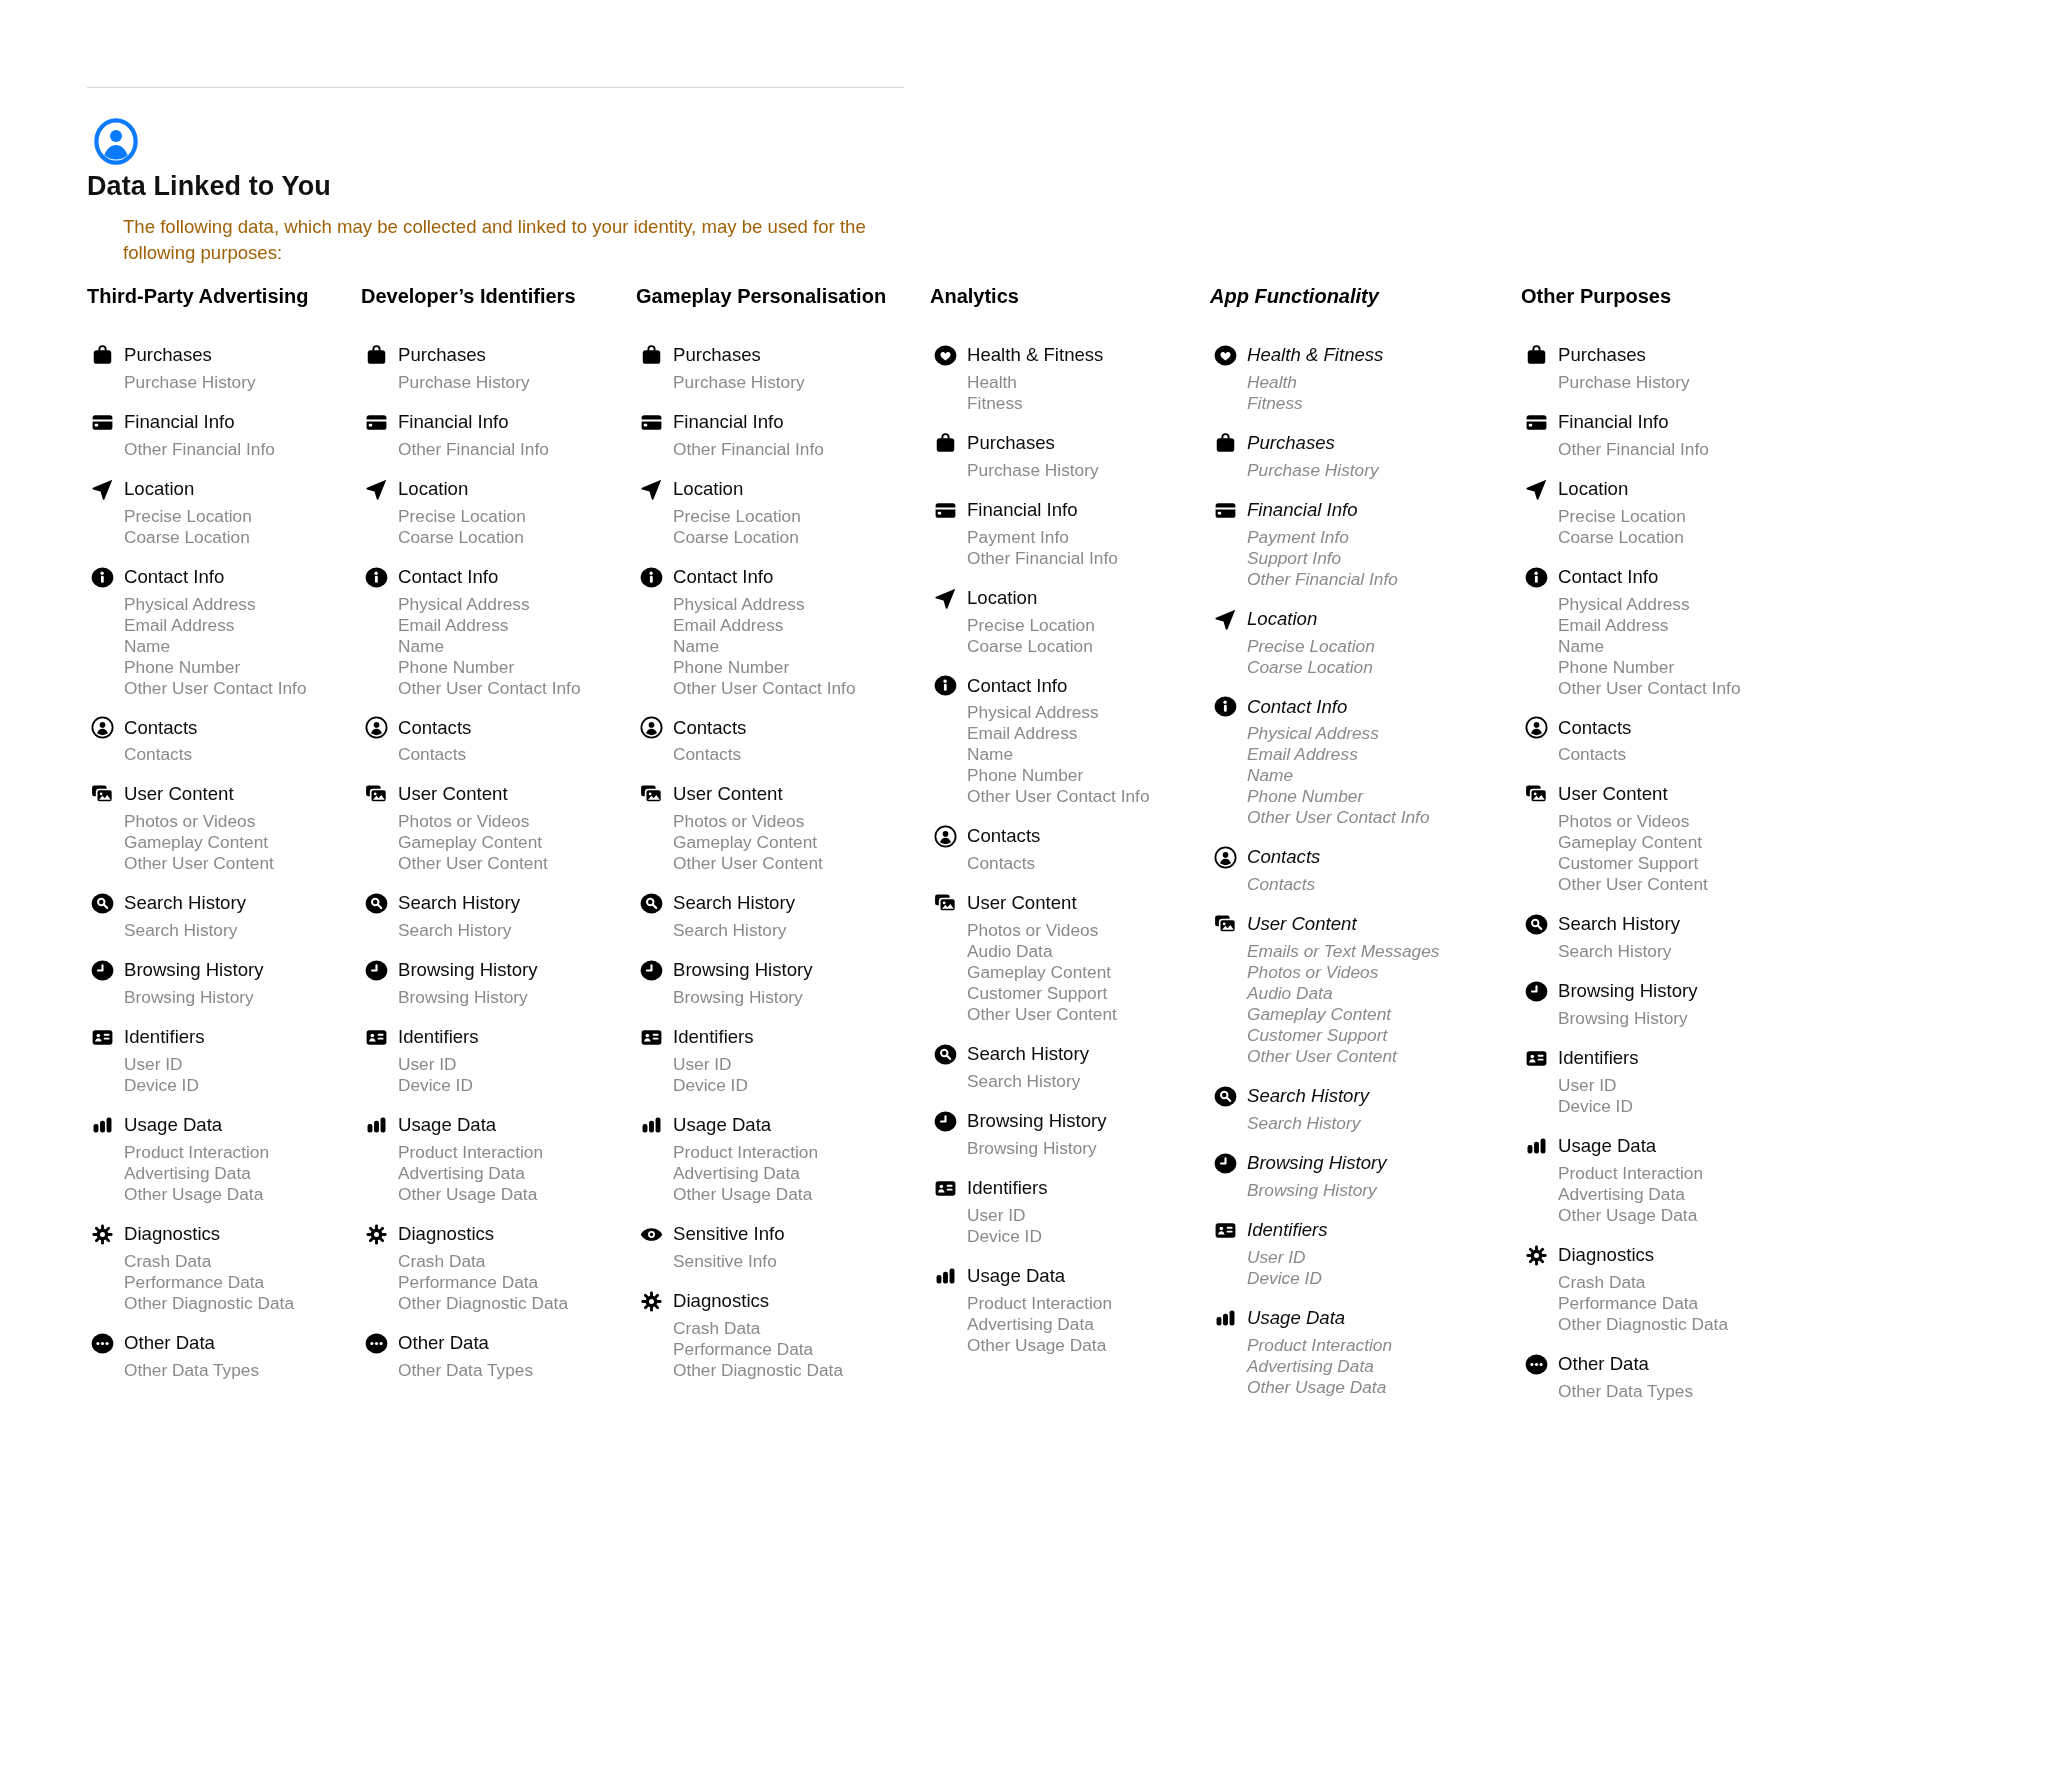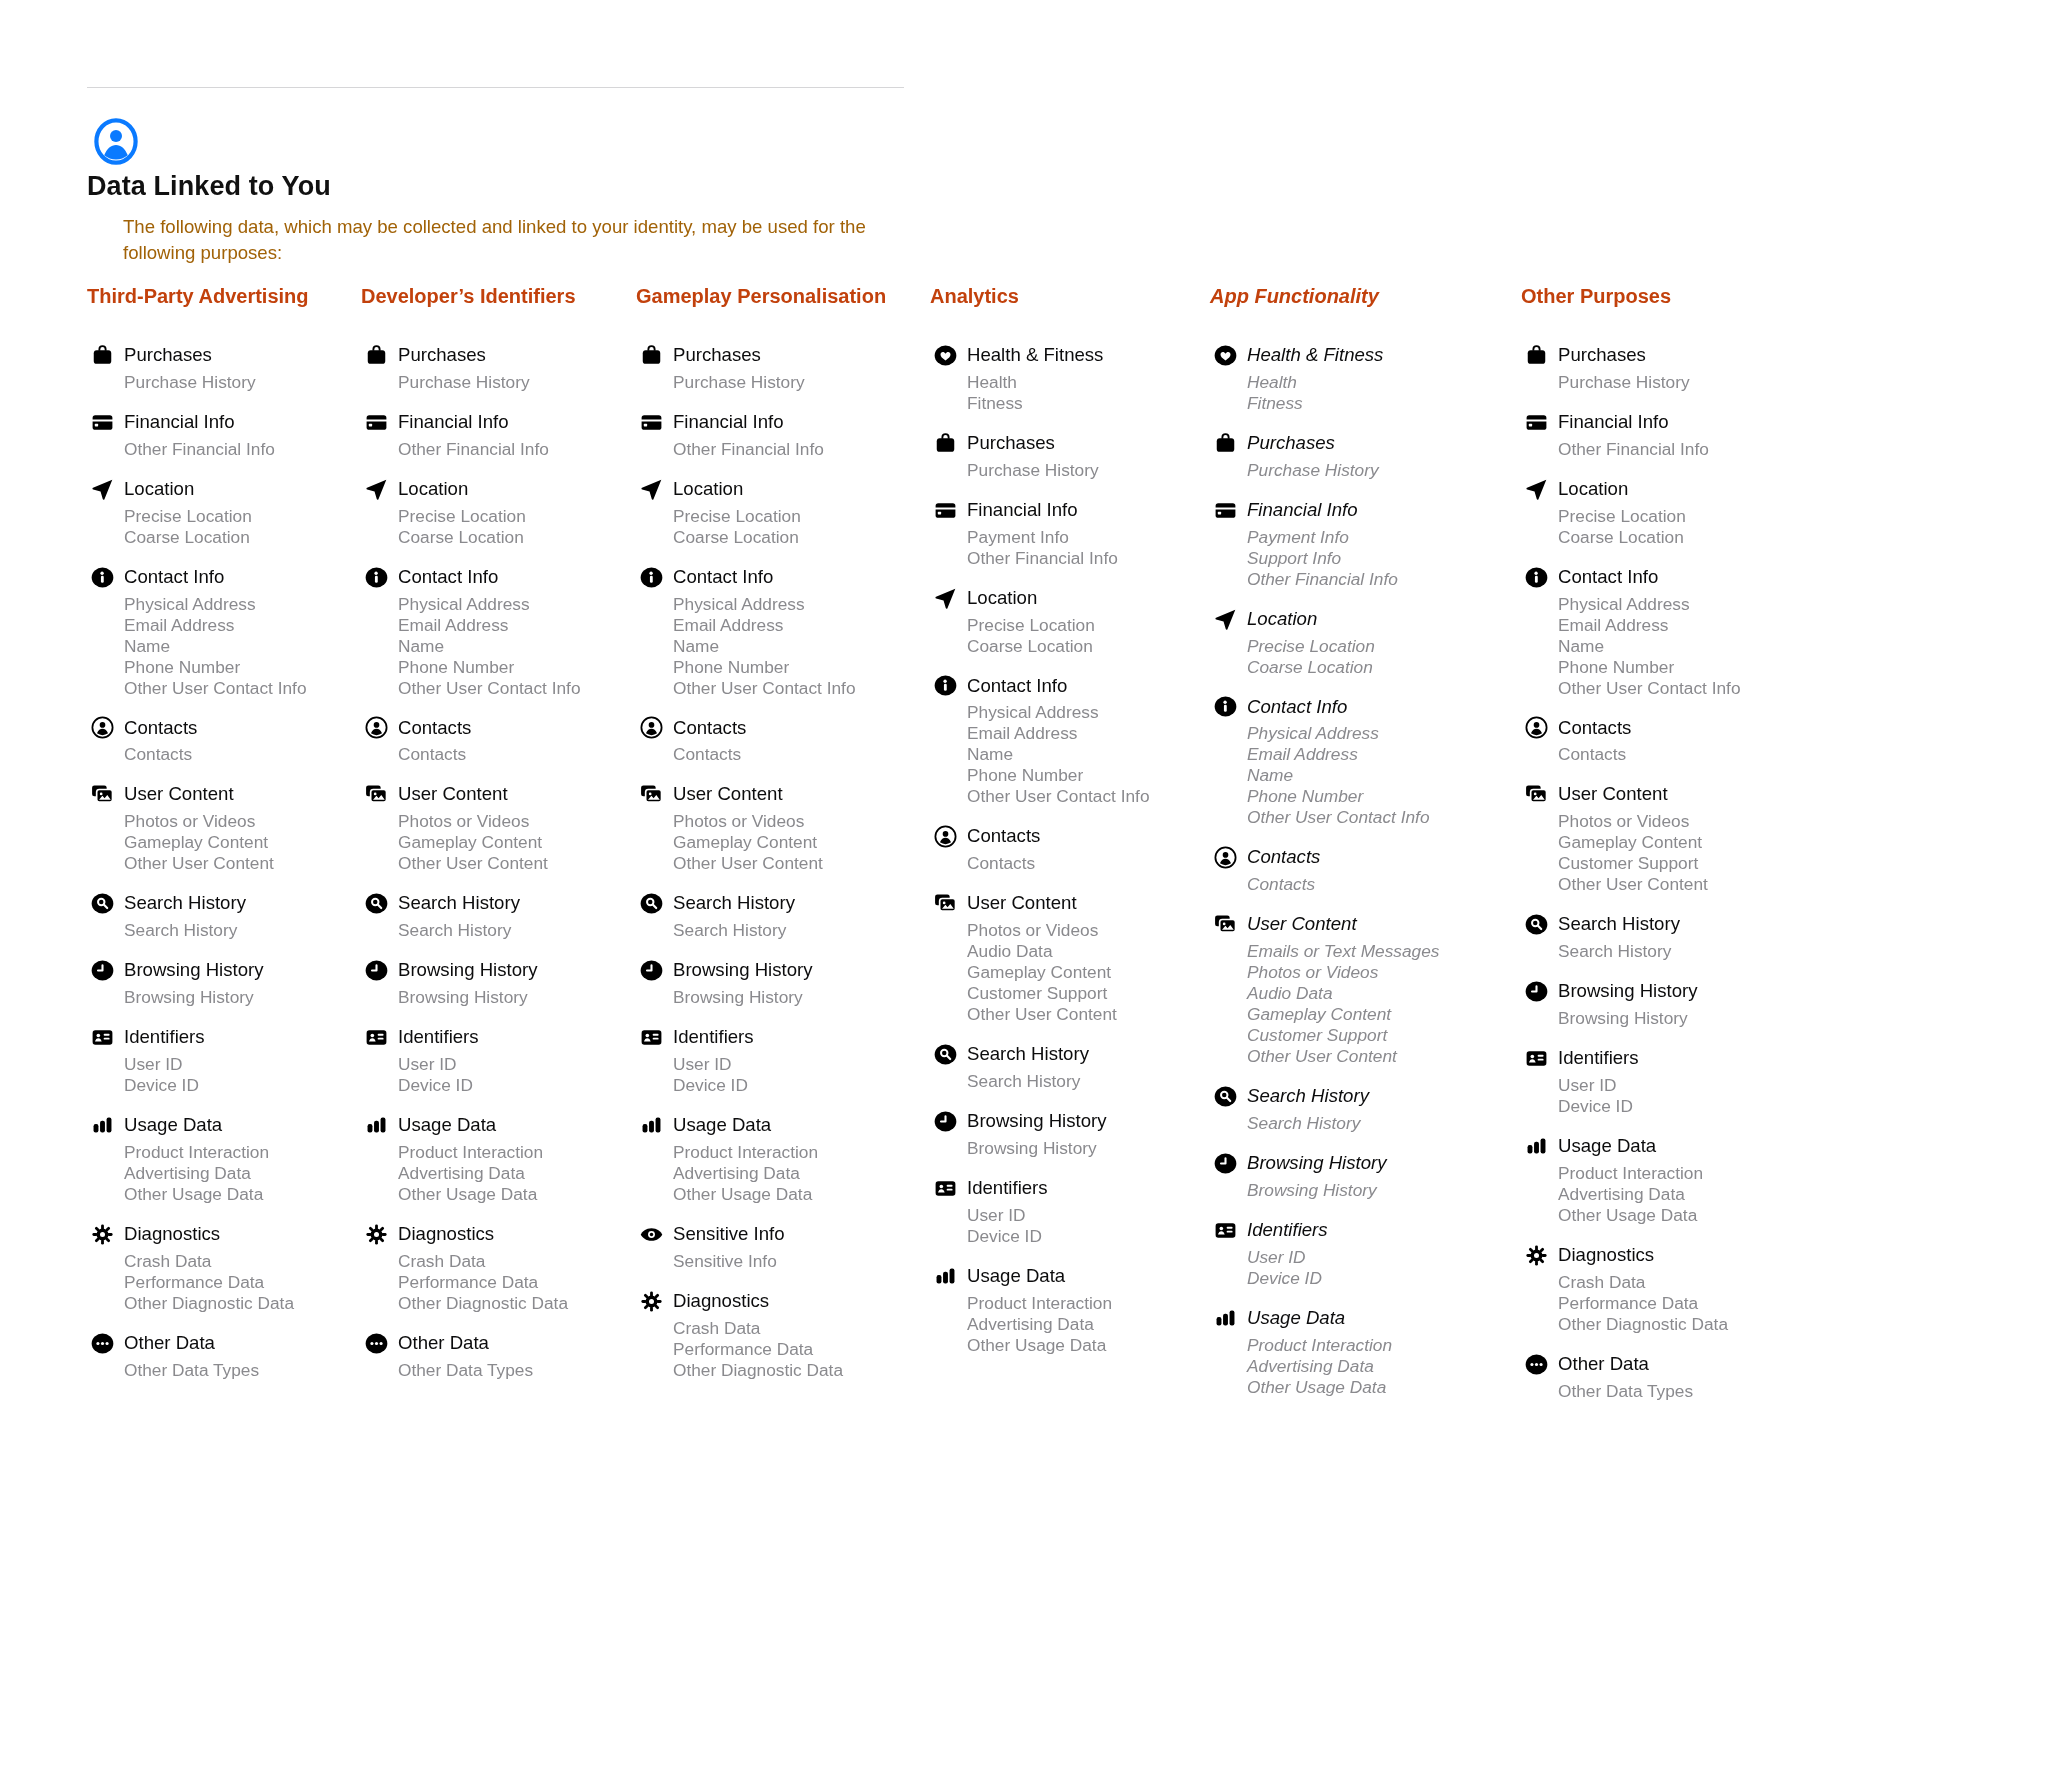--- a/index.html
+++ b/index.html
@@ -5,21 +5,21 @@
   html,body{margin:0;padding:0;background:#fff;}
   #page{position:relative;width:2046px;height:1738px;background:#ffffff;overflow:hidden;
         font-family:"Liberation Sans", sans-serif;color:#1c1c1e;}
   .divider{position:absolute;left:87px;top:87px;width:817px;height:1.2px;background:#d6d6d8;}
   .hdr-icon{position:absolute;left:92px;top:117px;width:48px;height:49px;}
   .hdr-icon svg{width:100%;height:100%;display:block;}
   .page-title{position:absolute;left:87px;top:171px;font-size:27px;font-weight:700;color:#111;letter-spacing:0.1px;}
   .page-desc{position:absolute;left:87px;top:214px;width:767px;font-size:18.6px;line-height:26px;color:#a16207;margin-left:36px;}
   #columns{position:absolute;left:0;top:284px;width:2046px;}
   .col{position:absolute;top:0;width:270px;}
-  .col-title{font-size:20px;font-weight:700;color:#c2410c;line-height:25px;margin-bottom:32px;white-space:nowrap;}
+  .col-title{font-size:20px;font-weight:700;color:#000000;line-height:25px;margin-bottom:32px;white-space:nowrap;}
   .item{margin-bottom:15px;}
   .item-head{position:relative;height:28.4px;}
   .item-icon{position:absolute;left:2.5px;top:1.9px;width:25px;height:25px;}
   .item-icon svg{width:100%;height:100%;display:block;}
   .item-label{margin-left:37px;line-height:28.4px;font-size:18.6px;color:#0c0c0d;white-space:nowrap;}
   .item-details{margin-left:37px;padding-top:2.5px;}
   .detail{font-size:17.3px;line-height:21px;color:#8a8a8e;white-space:nowrap;}
 </style>
 </head>
 <body>

